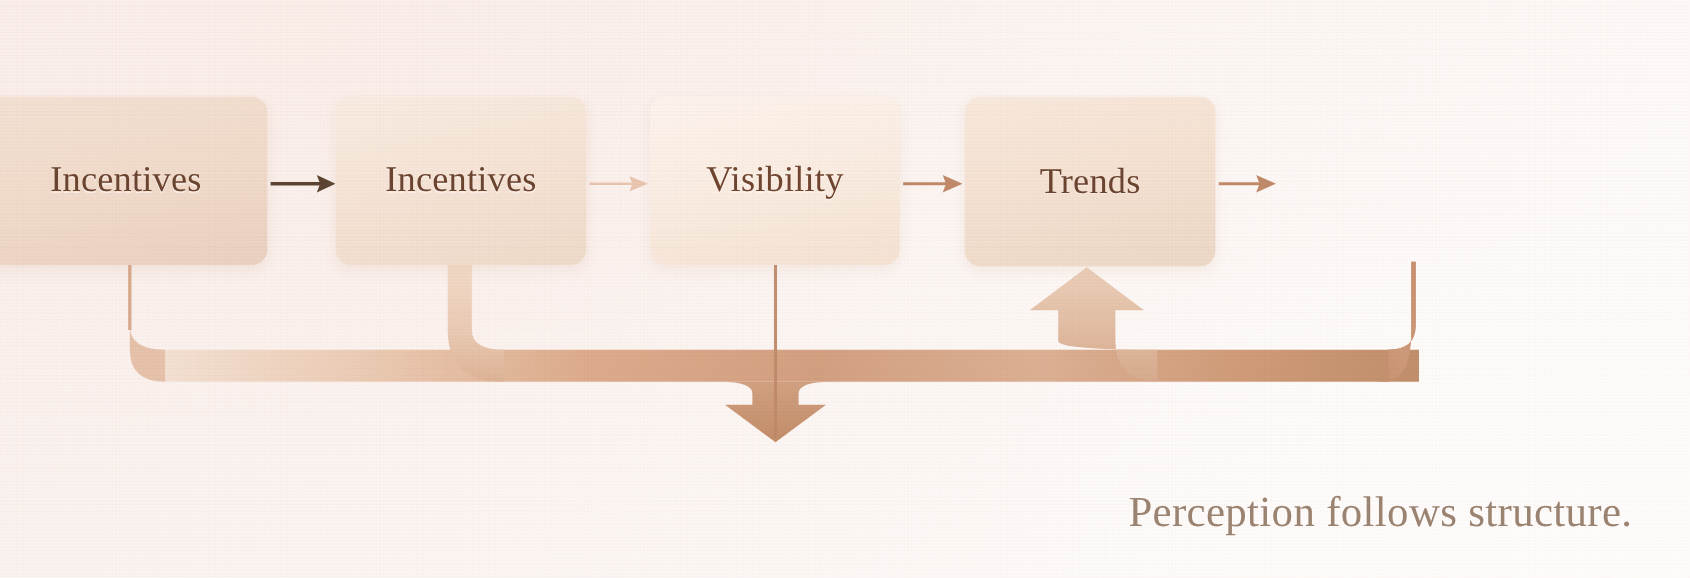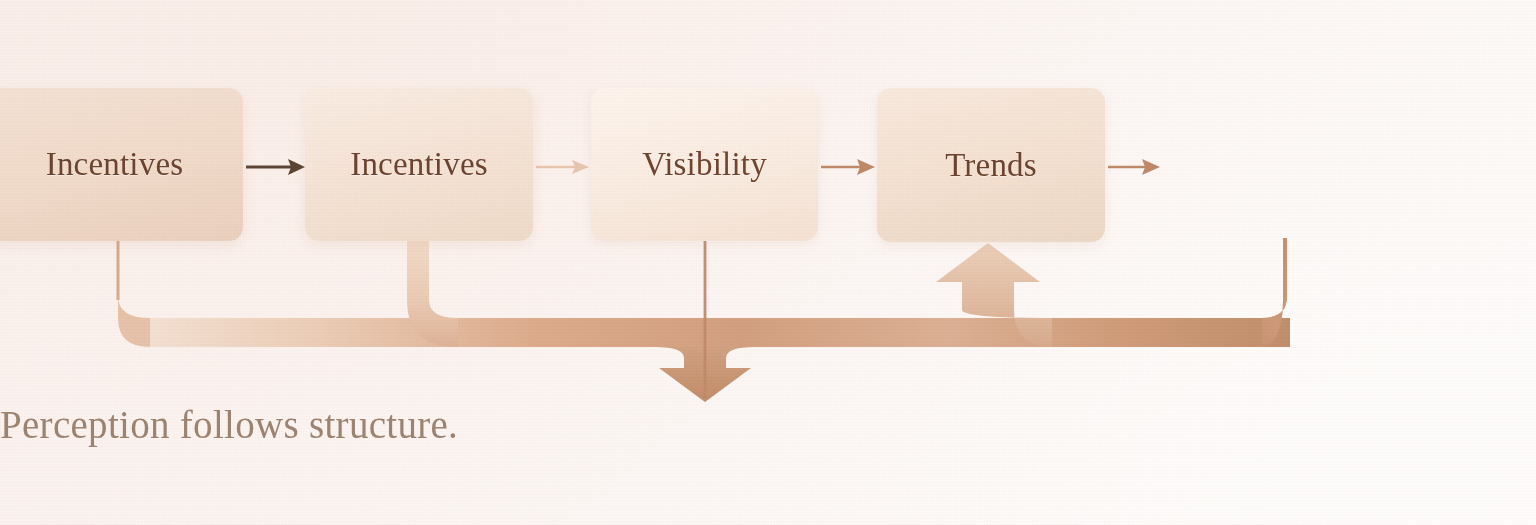--- a/index.html
+++ b/index.html
@@ -51,23 +51,23 @@
   .node-label {
     font-family: "Liberation Serif", serif;
     font-size: 33px;
     letter-spacing: 0.2px;
     white-space: nowrap;
     text-shadow: 0 1px 0 rgba(255,250,248,0.55);
   }
   #caption {
     position: absolute;
     left: 0;
-    top: 402px;
+    top: 443px;
     width: 1484px;
-    text-align: left;
+    text-align: right;
     font-family: "Liberation Serif", serif;
     font-size: 39px;
     color: #9c8472;
     letter-spacing: 0.3px;
   }
 </style>
 </head>
 <body>
 
 <div id="stage">

